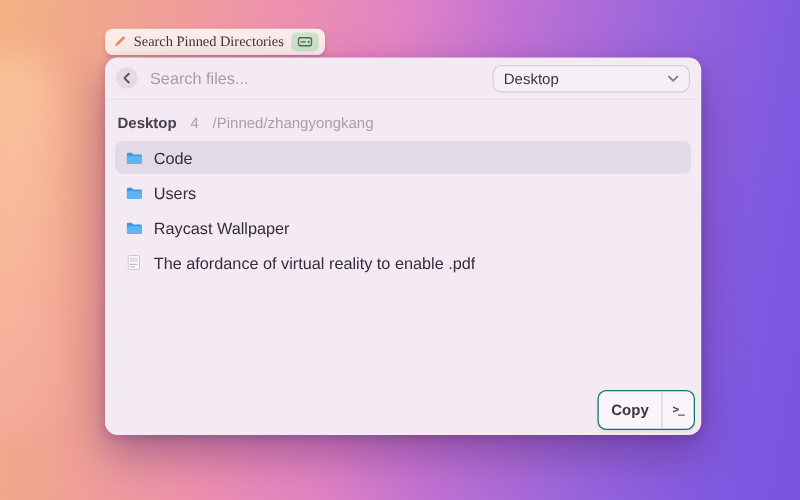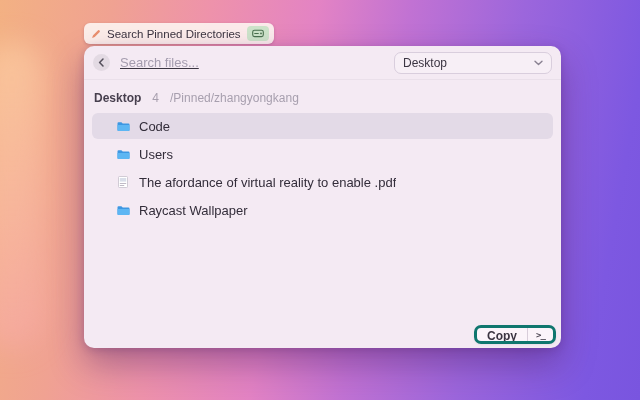--- a/index.html
+++ b/index.html
@@ -18,21 +18,21 @@
     background: linear-gradient(180deg, rgba(255,214,170,.55), rgba(255,172,196,.30));
   }
 
   
   .tooltip {
     position: absolute; left: 84px; top: 23px; height: 21px;
     display: flex; align-items: center; gap: 6px; padding: 0 5px 0 7px;
     background: rgba(253,243,240,.92); border-radius: 6px;
     box-shadow: 0 1px 3px rgba(90,40,80,.25);
   }
-  .tooltip .label { font-size: 11.5px; font-weight: 500; color: #3b3440; white-space: nowrap; }
+  .tooltip .label { font-size: 11.5px; font-weight: 500; color: #3b3440; white-space: nowrap; font-family: Liberation Serif, serif; }
   .pill {
     height: 15px; padding: 0 5px; border-radius: 4px; background: #cde4ca;
     display: flex; align-items: center; justify-content: center;
   }
 
   
   .window {
     position: absolute; left: 84px; top: 46px; width: 477px; height: 302px;
     background: #f4eaf3; border-radius: 10px;
     box-shadow: 0 16px 34px rgba(70,25,95,.40), 0 2px 8px rgba(70,25,95,.22);
@@ -43,50 +43,50 @@
     border-bottom: 1px solid rgba(90,60,100,.06);
   }
   .back-btn {
     width: 17px; height: 17px; border-radius: 50%; background: #e3dae3;
     display: flex; align-items: center; justify-content: center;
     flex: 0 0 auto; cursor: default;
   }
   .search-input {
     flex: 1; border: none; outline: none; background: transparent;
     font-family: "Liberation Sans", sans-serif;
-    font-size: 13px; color: #3b3542; margin-left: 10px; min-width: 0; text-decoration: underline;
+    font-size: 13px; color: #3b3542; margin-left: 10px; min-width: 0;
   }
   .search-input::placeholder { color: #a59daf; }
   .dropdown {
     flex: 0 0 auto; width: 158px; height: 22px; border: 1px solid #d9cedd;
     border-radius: 7px; background: rgba(250,243,250,.5);
     display: flex; align-items: center; padding: 0 8px;
   }
   .dropdown .value { flex: 1; font-size: 12px; color: #3b3542; }
 
   .breadcrumb {
     display: flex; align-items: center; gap: 11px;
     padding: 0 10px; margin-top: 10px; height: 16px;
   }
   .crumb-section { font-size: 12px; font-weight: 600; color: #473f4e; }
   .crumb-count, .crumb-path { font-size: 12px; color: #a79fae; }
 
   .list { margin-top: 7px; }
   .row {
     display: flex; align-items: center; gap: 9px;
-    height: 26px; margin: 0 8px 2px; padding: 0 24px; border-radius: 6px;
+    height: 26px; margin: 0 8px 2px; padding: 0 8px; border-radius: 6px;
   }
   .row.selected { background: #e3dae7; }
   .row .label { font-size: 13px; font-weight: 500; color: #332d3a; white-space: nowrap; overflow: hidden; }
   .row .icon { display: flex; width: 14px; justify-content: center; flex: 0 0 auto; }
 
   .footer-actions { position: absolute; right: 5px; bottom: 4px; }
   .btn-group {
-    display: flex; align-items: stretch; height: 19px;
-    border: 3px solid #0f766e; border-radius: 7px; background: #fbf4fa;
+    display: flex; align-items: stretch; height: 32px;
+    border: 1px solid #0f766e; border-radius: 7px; background: #fbf4fa;
     overflow: hidden; box-shadow: 0 1px 2px rgba(90,60,100,.08);
   }
   .btn-copy {
     border: none; background: transparent; padding: 0 10px;
     font-family: "Liberation Sans", sans-serif;
     font-size: 12px; font-weight: 600; color: #3b3542; line-height: 17px;
   }
   .btn-terminal {
     border: none; border-left: 1px solid #d8cdda; background: transparent;
     width: 26px; font-family: "DejaVu Sans Mono", monospace;
@@ -155,38 +155,38 @@
           <svg width="13" height="11" viewBox="0 0 13 11">
             <path d="M0.5 2.2 Q0.5 1.2 1.5 1.2 H4.4 L5.7 2.5 H11.5 Q12.5 2.5 12.5 3.5 V9 Q12.5 10 11.5 10 H1.5 Q0.5 10 0.5 9 Z" fill="#3d97e2"></path>
             <path d="M0.5 3.9 H12.5 V9 Q12.5 10 11.5 10 H1.5 Q0.5 10 0.5 9 Z" fill="#5db6f3"></path>
           </svg>
         </span>
         <span class="label">Users</span>
       </div>
 
       <div class="row">
         <span class="icon">
+          <svg width="13" height="11" viewBox="0 0 13 11">
+            <path d="M0.5 2.2 Q0.5 1.2 1.5 1.2 H4.4 L5.7 2.5 H11.5 Q12.5 2.5 12.5 3.5 V9 Q12.5 10 11.5 10 H1.5 Q0.5 10 0.5 9 Z" fill="#3d97e2"></path>
+            <path d="M0.5 3.9 H12.5 V9 Q12.5 10 11.5 10 H1.5 Q0.5 10 0.5 9 Z" fill="#5db6f3"></path>
+          </svg>
+        </span>
+        <span class="label">Raycast Wallpaper</span>
+      </div>
+
+      <div class="row">
+        <span class="icon">
           <svg width="10" height="12" viewBox="0 0 10 12">
             <rect x="0.5" y="0.5" width="9" height="11" rx="1" fill="#ffffff" stroke="#c6c0cb" stroke-width="0.8"></rect>
             <rect x="1.8" y="2" width="6.4" height="3.6" fill="#d9dee9"></rect>
             <rect x="1.8" y="7" width="6.4" height="0.9" fill="#b9b3c0"></rect>
             <rect x="1.8" y="9" width="4.4" height="0.9" fill="#b9b3c0"></rect>
           </svg>
         </span>
         <span class="label">The afordance of virtual reality to enable .pdf</span>
-      </div>
-
-      <div class="row">
-        <span class="icon">
-          <svg width="13" height="11" viewBox="0 0 13 11">
-            <path d="M0.5 2.2 Q0.5 1.2 1.5 1.2 H4.4 L5.7 2.5 H11.5 Q12.5 2.5 12.5 3.5 V9 Q12.5 10 11.5 10 H1.5 Q0.5 10 0.5 9 Z" fill="#3d97e2"></path>
-            <path d="M0.5 3.9 H12.5 V9 Q12.5 10 11.5 10 H1.5 Q0.5 10 0.5 9 Z" fill="#5db6f3"></path>
-          </svg>
-        </span>
-        <span class="label">Raycast Wallpaper</span>
       </div>
 
     </div>
 
     <div class="footer-actions">
       <div class="btn-group">
         <button class="btn-copy">Copy</button>
         <button class="btn-terminal">&gt;_</button>
       </div>
     </div>

